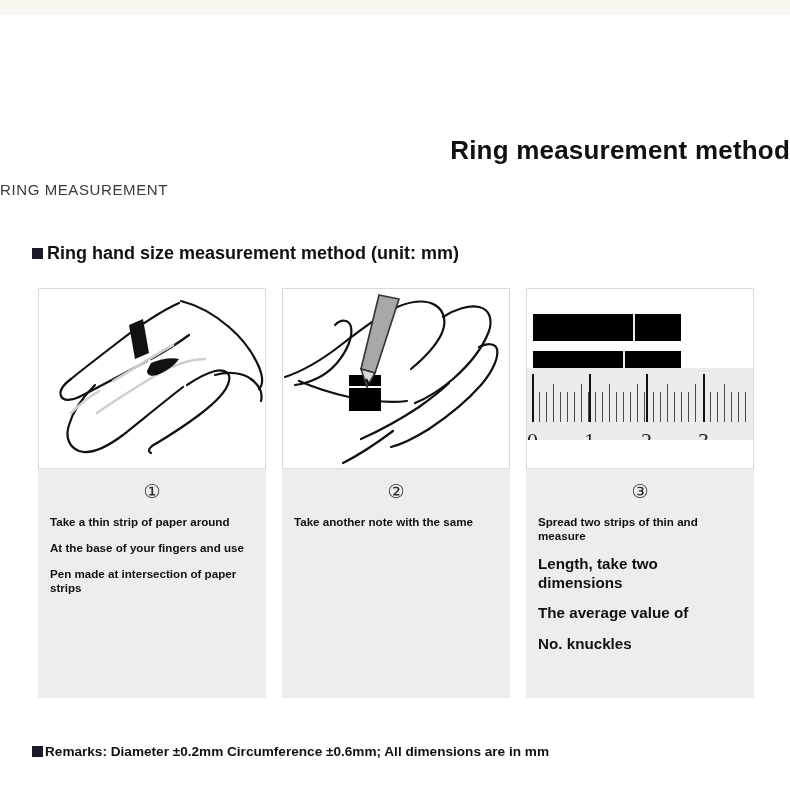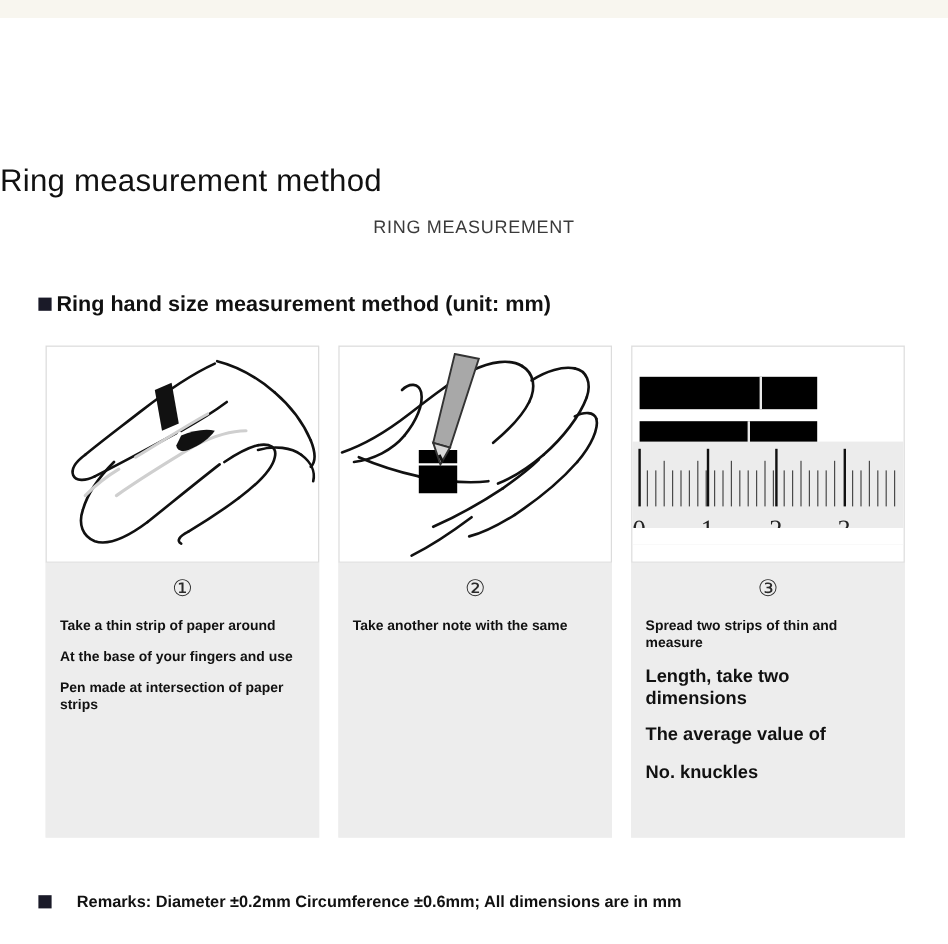--- a/index.html
+++ b/index.html
@@ -14,27 +14,26 @@
   .top-band{
     position:absolute;left:0;top:0;width:790px;height:15px;
     background:#f8f6ef;
   }
   .page{
     position:absolute;left:0;top:15px;width:790px;height:772px;
     background:#fff;
   }
   .title{
     position:absolute;left:0;top:120px;width:790px;
-    text-align:left;
-    font-size:26px;font-weight:normal;letter-spacing:.2px;
+    text-align:right;
+    font-size:26px;font-weight:bold;letter-spacing:.2px;
     color:#111;
   }
   .subtitle{
     position:absolute;left:0;top:166px;width:790px;
-    text-align:center;
     font-size:15px;font-weight:400;letter-spacing:.6px;
     color:#3a3a3a;
   }
   .section-head{
     position:absolute;left:32px;top:228px;width:720px;
     font-size:18px;font-weight:bold;color:#111;
     display:flex;align-items:center;gap:4px;
   }
   .sq{
     display:inline-block;width:11px;height:11px;background:#1a1a28;
@@ -66,21 +65,21 @@
     font-family:"DejaVu Sans",sans-serif;
     line-height:1;
   }
   .ln{color:#111;font-weight:bold;margin:0 0 12px 0;line-height:1.22;}
   .s1{font-size:11.6px;}
   .s3{font-size:15.2px;}
   .s4{font-size:16.4px;}
   .remarks{
     position:absolute;left:32px;top:729px;width:740px;
     font-size:13.6px;font-weight:bold;color:#111;
-    display:flex;align-items:center;gap:21px;
+    display:flex;align-items:center;gap:2px;
   }
   svg{display:block;}
   .bar{background:#000;position:absolute;}
   .tick{background:#e8e8e8;position:absolute;width:2px;}
   .ruler{
     position:absolute;left:0;bottom:14px;width:100%;height:86px;
     background:#ececec;overflow:hidden;
   }
   .rt{position:absolute;bottom:32px;width:1.4px;background:#4a4a4a;}
   .rt.major{background:#111;width:2.2px;}

